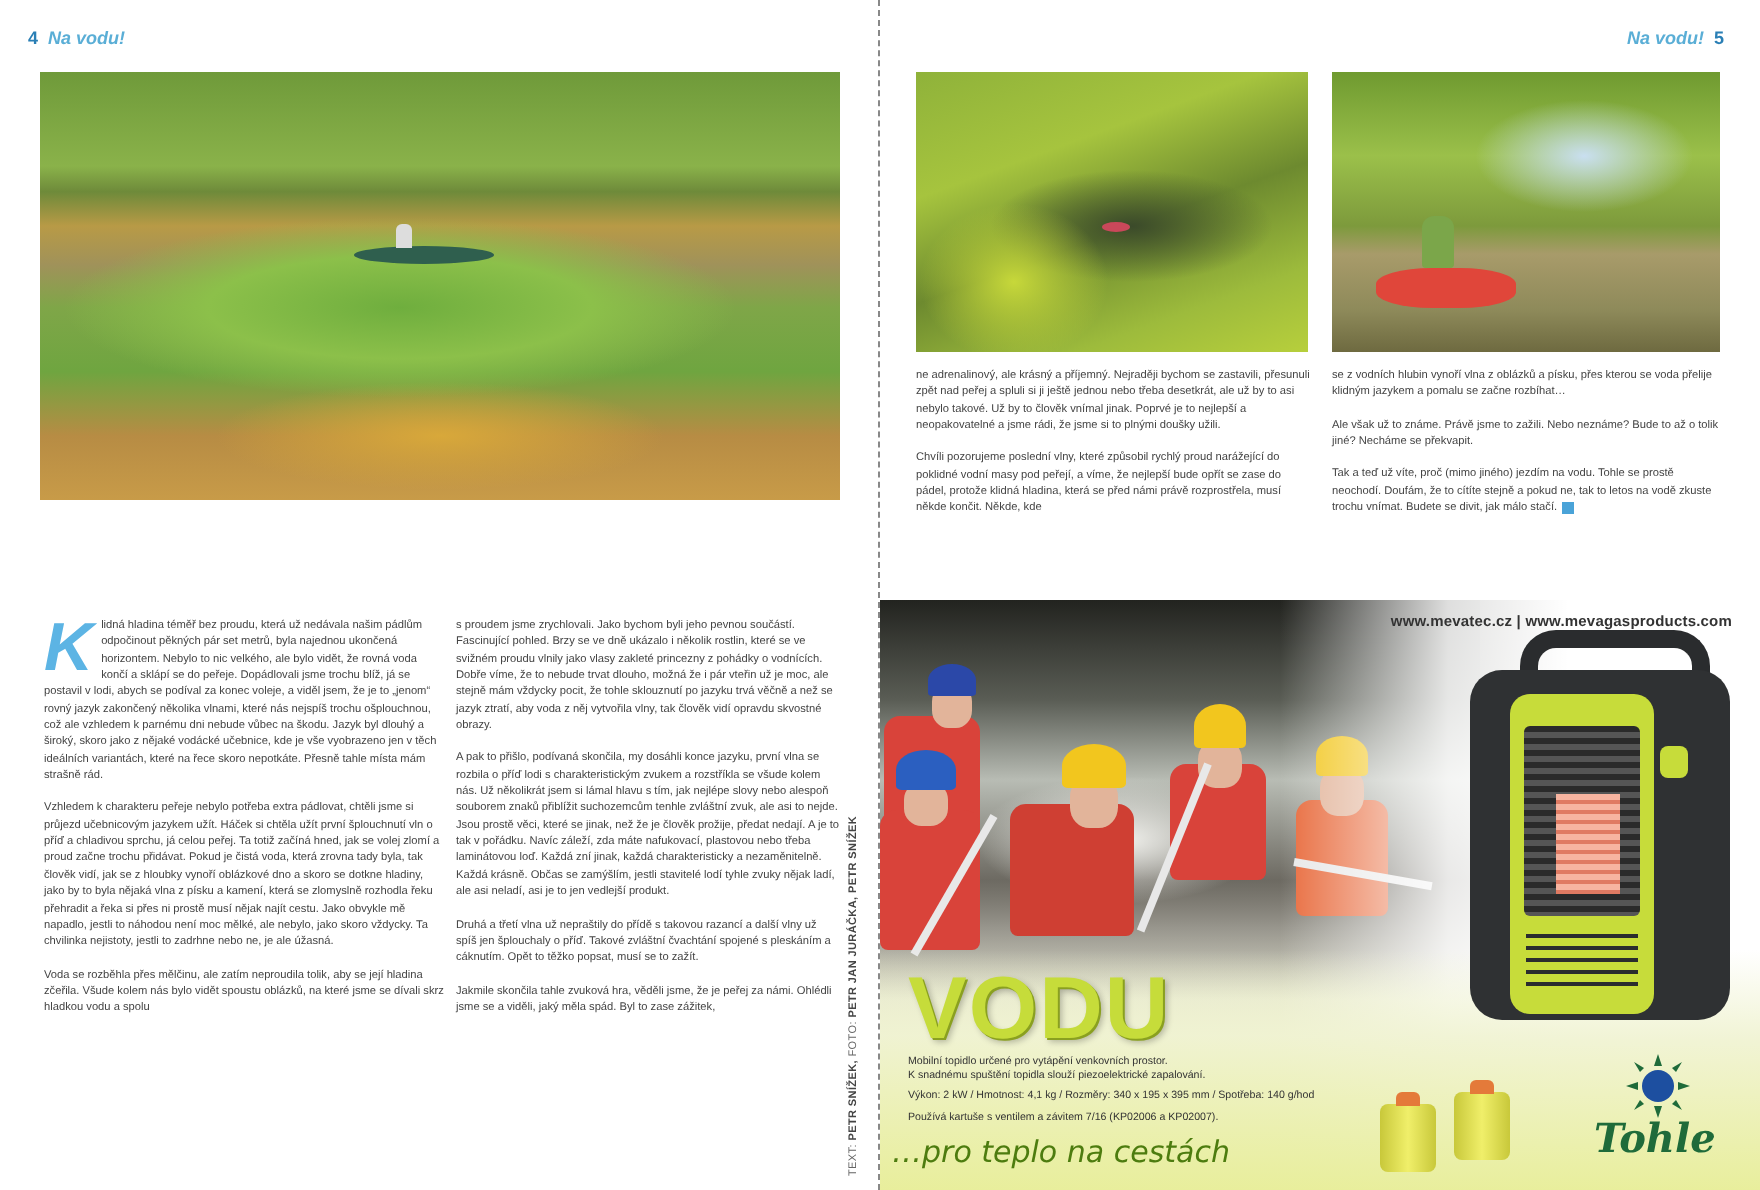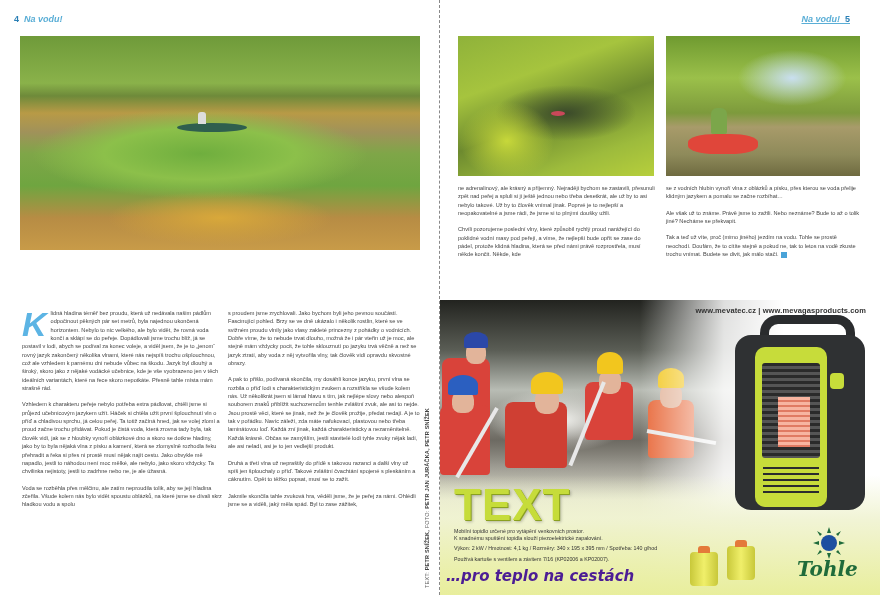--- a/index.html
+++ b/index.html
@@ -5,21 +5,21 @@
   html,body{margin:0;padding:0;background:#fff;}
   body{width:880px;height:595px;position:relative;overflow:hidden;font-family:"Liberation Sans",sans-serif;color:#333;}
   .page{position:absolute;top:0;height:595px;background:#fff;}
   .page.left{left:0;width:468px;}
   .page.right{left:440px;width:440px;}
   .spine{position:absolute;left:439px;top:0;width:0;height:595px;border-left:1px dashed #888;z-index:5;}
   .folio{position:absolute;top:14px;font-size:9px;font-weight:bold;color:#5aaed6;}
   .folio .num{color:#2a7fb5;font-style:normal;}
   .folio .sec{font-style:italic;}
   .folio.l{left:14px;}
-  .folio.r{right:30px;text-decoration:underline;}
+  .folio.r{right:18px;}
   .photo{position:absolute;overflow:hidden;}
   
   .p-river{left:20px;top:36px;width:400px;height:214px;
     background:
       radial-gradient(ellipse 60% 30% at 45% 55%, #6fae3e 0%, #8cc04a 40%, rgba(140,190,70,0) 70%),
       radial-gradient(ellipse 40% 18% at 50% 85%, #d8a83a 0%, rgba(216,168,58,0) 70%),
       linear-gradient(180deg,#6f9a3a 0%,#8ab24a 22%,#6e8a3a 28%,#b89a46 36%,#a0925a 45%,#7fa648 55%,#6fa540 70%,#b78c44 85%,#c89b48 100%);}
   .p-river .kayak{position:absolute;left:157px;top:87px;width:70px;height:9px;background:#2f5f4e;border-radius:50%;}
   .p-river .paddler{position:absolute;left:178px;top:76px;width:8px;height:12px;background:#ddd;border-radius:3px 3px 0 0;}
   
@@ -72,21 +72,21 @@
   .heater .grill{position:absolute;left:27px;top:48px;width:58px;height:95px;background:repeating-linear-gradient(180deg,#2a2a2a 0 3px,#555 3px 6px);border-radius:3px;}
   .heater .ceramic{position:absolute;left:43px;top:82px;width:32px;height:50px;background:repeating-linear-gradient(180deg,#f7b4a0 0 3px,#e07a62 3px 5px);}
   .heater .vents{position:absolute;left:28px;top:152px;width:56px;height:30px;background:repeating-linear-gradient(180deg,#2a2c2e 0 2px,#c7dc3a 2px 6px);}
   .heater .knob{position:absolute;left:95px;top:58px;width:14px;height:16px;background:#c7dc3a;border-radius:4px;}
   .can{position:absolute;width:28px;height:34px;background:linear-gradient(90deg,#c8c83a,#f0ef6a,#c8c83a);border-radius:4px;}
   .can .cap{position:absolute;left:8px;top:-6px;width:12px;height:7px;background:#e47a3a;border-radius:3px 3px 0 0;}
   .olymp{position:absolute;left:454px;top:483px;font-size:44px;font-weight:bold;color:#c6dc3a;letter-spacing:1px;text-shadow:1px 1px 0 #8aa020,2px 2px 3px rgba(0,0,0,0.25);line-height:44px;}
   .ad-desc{position:absolute;left:454px;top:528px;font-size:5.3px;line-height:7.2px;color:#333;}
   .ad-desc div{white-space:nowrap;}
   .ad-desc .gap{margin-top:3px;}
-  .slogan{position:absolute;left:446px;top:567px;font-size:15px;font-style:italic;font-weight:bold;color:#4c1d95;font-family:"DejaVu Sans",sans-serif;}
+  .slogan{position:absolute;left:446px;top:567px;font-size:15px;font-style:italic;font-weight:normal;color:#4d7c0f;font-family:"DejaVu Sans",sans-serif;}
   .meva-logo{position:absolute;left:797px;top:525px;width:62px;height:62px;}
   .meva-sun{position:absolute;left:16px;top:2px;width:32px;height:32px;}
   .meva-text{position:absolute;left:0;top:32px;font-size:20px;font-style:italic;font-weight:bold;color:#1f6b3a;font-family:"DejaVu Serif",serif;}
 </style>
 </head>
 <body>
 
 <div class="page left">
   <div class="folio l">
     <span class="num">4</span>&nbsp;
@@ -192,21 +192,21 @@
   <div class="vents"></div>
   <div class="knob"></div>
 </div>
 <div class="can" style="left:690px;top:552px;">
     <div class="cap"></div>
   </div>
 <div class="can" style="left:727px;top:546px;">
     <div class="cap"></div>
   </div>
 
-<div class="olymp">TEXT</div>
+<div class="olymp">VODU</div>
 <div class="ad-desc">
   <div>Mobilní topidlo určené pro vytápění venkovních prostor.</div>
   <div>K snadnému spuštění topidla slouží piezoelektrické zapalování.</div>
   <div class="gap">Výkon: 2 kW / Hmotnost: 4,1 kg / Rozměry: 340 x 195 x 395 mm / Spotřeba: 140 g/hod</div>
   <div class="gap">Používá kartuše s ventilem a závitem 7/16 (KP02006 a KP02007).</div>
 </div>
 <div class="slogan">…pro teplo na cestách</div>
 
 <div class="meva-logo">
   <svg class="meva-sun" viewBox="0 0 32 32">

